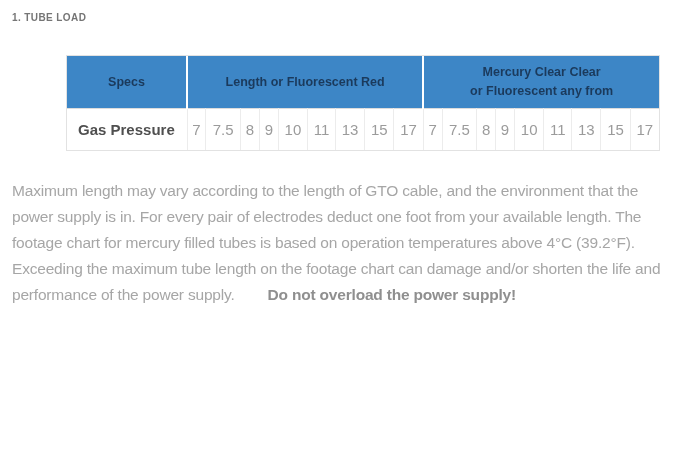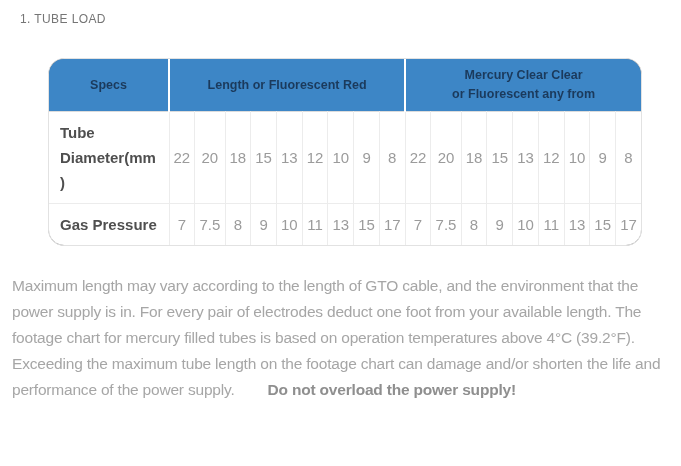--- a/index.html
+++ b/index.html
@@ -7,32 +7,32 @@
     padding: 0;
     background: #ffffff;
     width: 681px;
     height: 466px;
     overflow: hidden;
     font-family: "Liberation Sans", sans-serif;
   }
   .page { padding: 10px 12px; }
 
   .title {
-    margin: 2px 0 32px 8px;
-    font-size: 12px;
-    font-weight: 400;
+    margin: 2px 0 32px 0;
+    font-size: 10px;
+    font-weight: 700;
     letter-spacing: 0.4px;
     color: var(--title-text, #757575);
   }
 
   .table-wrap {
-    margin-left: 36px;
+    margin-left: 54px;
     width: 592px;
     border: 1px solid var(--table-border, #e2e2e2);
-    border-radius: 16px;
+    border-radius: 0;
     overflow: hidden;
     background: #737373;
   }
   table {
     border-collapse: collapse;
     width: 100%;
   }
   thead th {
     background: var(--header-bg, #3d86c6);
     color: var(--header-text, #1b3a5c);
@@ -99,41 +99,20 @@
           <th class="specs-col sep">Specs</th>
           <th class="sep" colspan="9">Length or Fluorescent Red</th>
           <th colspan="9">
             <span>Mercury Clear Clear</span><br>
             <span>or Fluorescent any from</span>
           </th>
         </tr>
       </thead>
       <tbody>
         <tr>
-          <td class="label">Tube Diameter(mm )</td>
-          <td>22</td>
-          <td>20</td>
-          <td>18</td>
-          <td>15</td>
-          <td>13</td>
-          <td>12</td>
-          <td>10</td>
-          <td>9</td>
-          <td>8</td>
-          <td>22</td>
-          <td>20</td>
-          <td>18</td>
-          <td>15</td>
-          <td>13</td>
-          <td>12</td>
-          <td>10</td>
-          <td>9</td>
-          <td>8</td>
-        </tr>
-        <tr>
           <td class="label nowrap">Gas Pressure</td>
           <td>7</td>
           <td>7.5</td>
           <td>8</td>
           <td>9</td>
           <td>10</td>
           <td>11</td>
           <td>13</td>
           <td>15</td>
           <td>17</td>

